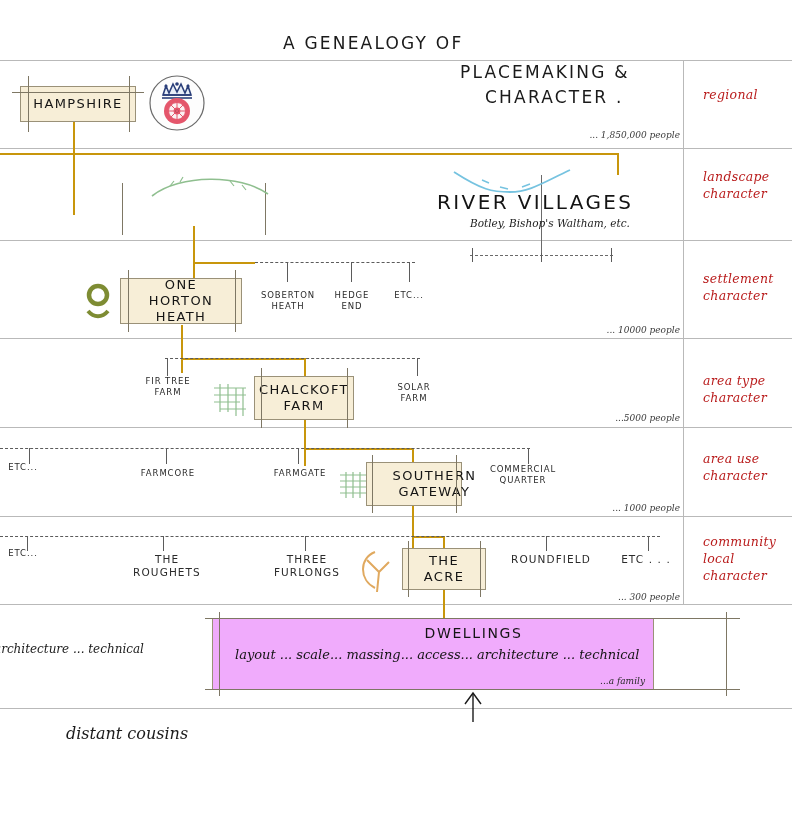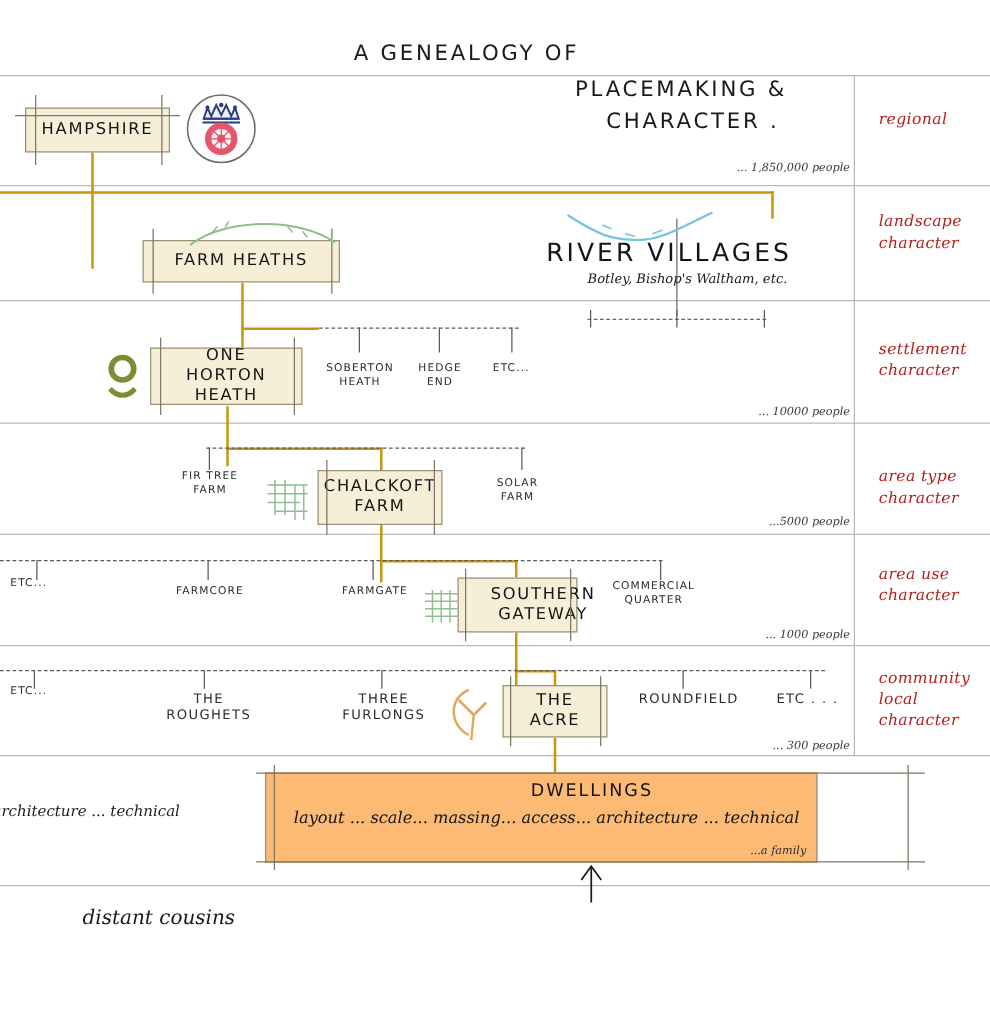--- a/index.html
+++ b/index.html
@@ -78,21 +78,21 @@
   }
   .rv-sub{
     position:absolute;left:470px;top:217px;
     font-family:"DejaVu Serif",serif;font-style:italic;
     font-size:10.5px;color:#1b1b1b;white-space:nowrap;
   }
 
   
   .dwell{
     position:absolute;left:212px;top:618px;width:442px;height:72px;
-    background:#fdba74;border:1px solid #9a9178;box-sizing:border-box;
+    background:#f0abfc;border:1px solid #9a9178;box-sizing:border-box;
   }
   .dwell-title{
     position:absolute;left:0;top:6px;width:521px;text-align:center;
     font-size:14px;letter-spacing:1.6px;color:#141414;
   }
   .dwell-sub{
     position:absolute;left:22px;top:28px;width:480px;
     font-family:"DejaVu Serif",serif;font-style:italic;
     font-size:13px;color:#141414;white-space:nowrap;
   }
@@ -224,23 +224,20 @@
       <circle cx="29" cy="37" r="1.6" fill="#3a3a3a"></circle>
       <g stroke="#e4566b" stroke-width="1">
         <path d="M29 28.5 L29 45.5"></path>
           <path d="M20.5 37 L37.5 37"></path>
         <path d="M23 31 L35 43"></path>
           <path d="M35 31 L23 43"></path>
       </g>
     </g>
   </svg>
 
-  <div class="node" style="left:114px;top:192px;width:158px;height:34px;">
-    <span class="lbl">FARM   HEATHS</span>
-  </div>
   <div class="tick v" style="left:122px;top:183px;height:52px;"></div>
   <div class="tick v" style="left:265px;top:183px;height:52px;"></div>
 
   <svg class="abs" style="left:150px;top:172px;" width="120" height="26" viewBox="0 0 120 26">
     <path d="M2 24 C30 2, 90 2, 118 22" fill="none" stroke="#8fbf8f" stroke-width="1.6"></path>
     <path d="M20 14 l4 -5 M30 10 l3 -5 M80 9 l4 5 M92 13 l4 5" stroke="#8fbf8f" stroke-width="1.2" fill="none"></path>
   </svg>
 
   <div class="rv-title">RIVER   VILLAGES</div>
   <div class="rv-sub">Botley, Bishop's Waltham, etc.</div>

